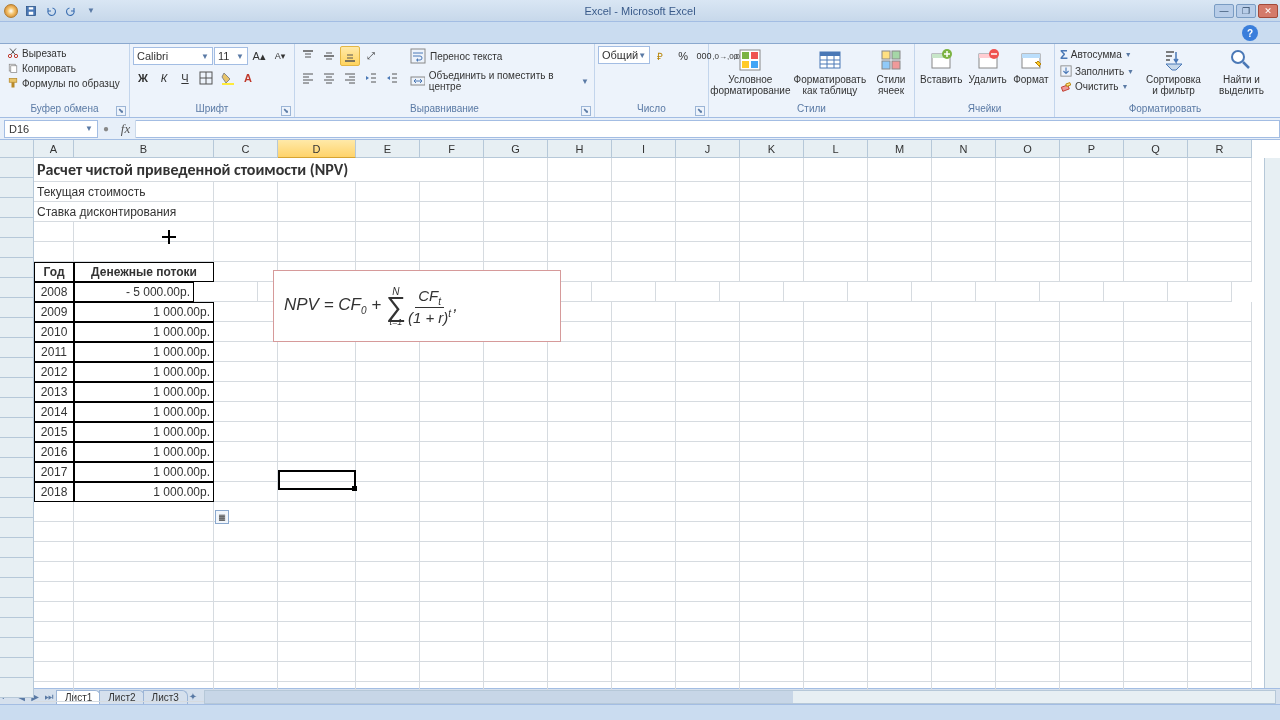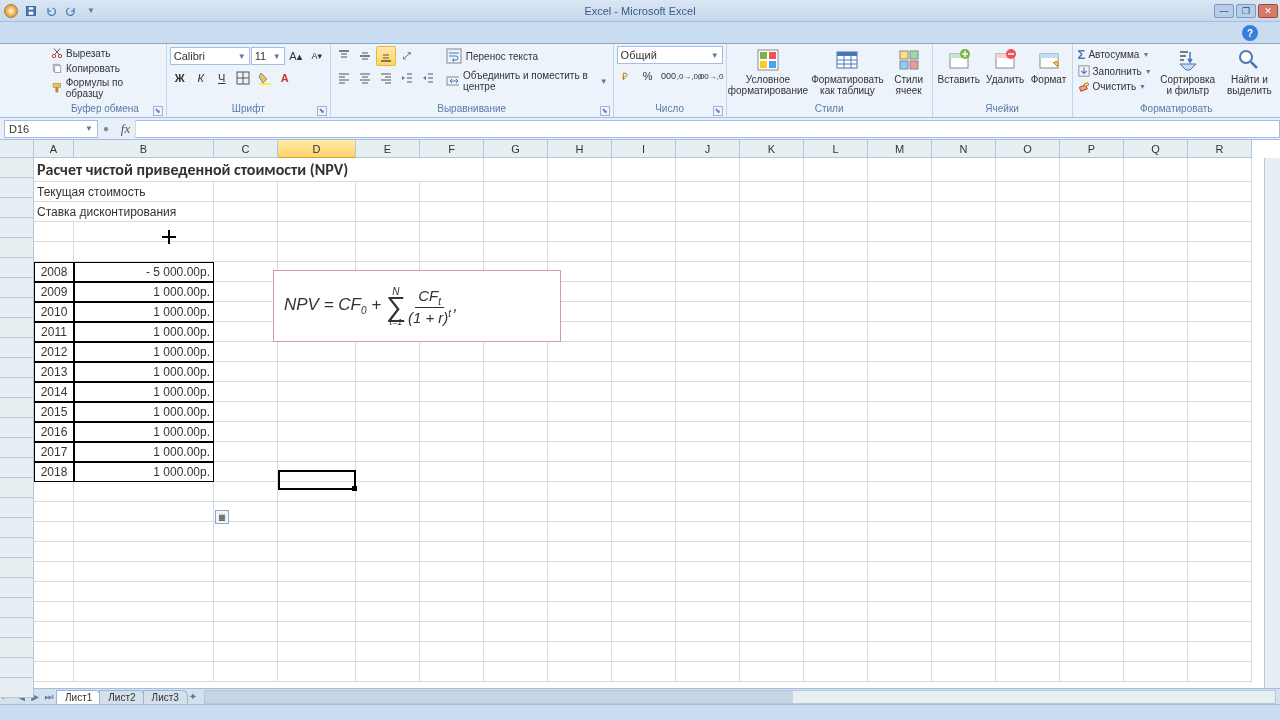--- a/index.html
+++ b/index.html
@@ -13,21 +13,21 @@
   .title-center { position:absolute; left:50%; transform:translateX(-50%); font-size:11px; color:#3a5b8a;}
   .wincontrols { position:absolute; right:2px; display:flex; gap:2px;}
   .winbtn { width:20px; height:14px; background:#b8cde8; border:1px solid #7a9cc3; border-radius:2px; display:flex; align-items:center; justify-content:center; font-size:9px; color:#2a4463;}
   .winbtn.close{ background:#d47a6a; border-color:#a24a3a; color:#fff;}
   
   .ribbon-tabs { height:22px; background:#cadcf0; display:flex; align-items:flex-end; padding-left:4px; border-bottom:1px solid #8aa8ce; gap:0;}
   .tab { padding:3px 9px; font-size:11px; color:#3a5b8a; cursor:default; border:1px solid transparent; border-bottom:none; border-radius:3px 3px 0 0;}
   .tab.active { background:#edf3fb; border-color:#8aa8ce; color:#000;}
   .help-icn { margin-left:auto; margin-right:22px; width:16px; height:16px; border-radius:50%; background:#3a7edb; color:#fff; display:flex; align-items:center; justify-content:center; font-size:10px; font-weight:bold; margin-bottom:2px;}
   
-  .ribbon { height:74px; background:#edf3fb; border-bottom:1px solid #a3bde3; display:flex;padding-left:44px; }
+  .ribbon { height:74px; background:#edf3fb; border-bottom:1px solid #a3bde3; display:flex; }
   .group { border-right:1px solid #c3d5ec; display:flex; flex-direction:column; padding:2px 3px 0 3px; }
   .group-content { flex:1; display:flex; gap:2px; align-items:flex-start;}
   .group-label { height:14px; text-align:center; font-size:10px; color:#5a7aa5; position:relative;}
   .group-label .dlg { position:absolute; right:0; bottom:1px; width:10px; height:10px; border:1px solid #9cb5d6; font-size:7px; line-height:8px; color:#5a7aa5;}
   .bigbtn { display:flex; flex-direction:column; align-items:center; justify-content:center; padding:2px 4px; cursor:default; text-align:center; min-width:40px;}
   .bigbtn .ic { width:24px; height:24px; margin-bottom:2px;}
   .bigbtn span { font-size:10px; color:#333; line-height:11px;}
   .smbtn { width:20px; height:20px; display:flex; align-items:center; justify-content:center; border:1px solid transparent; border-radius:2px;}
   .smbtn.active { background:linear-gradient(#ffe9a8,#ffd45e); border-color:#e4b745;}
   .row { display:flex; gap:1px; align-items:center;}
@@ -281,21 +281,21 @@
             </svg>
             <span>Объединить и поместить в центре</span>
             <span style="font-size:8px;color:#5a7aa5">▼</span>
           </div>
       </div>
     </div>
     <div class="group-label"><span>Выравнивание</span><div class="dlg">⬊</div></div>
   </div>
 
   <div class="group" style="width:114px">
-    <div class="group-content" style="flex-direction:column;gap:2px;">
+    <div class="group-content" style="gap:2px;">
       <div class="combobox" style="width:106px">
           <span>Общий</span>
           <span class="dd">▼</span>
         </div>
       <div class="row">
         <div class="smbtn">
             <svg width="14" height="14">
               <text x="2" y="11" font-size="10" fill="#b8860b">₽</text>
             </svg>
           </div>
@@ -570,22 +570,42 @@
         <div class="cell " style="width: 64px;"></div>
         <div class="cell " style="width: 64px;"></div>
         <div class="cell " style="width: 64px;"></div>
         <div class="cell " style="width: 64px;"></div>
         <div class="cell " style="width: 64px;"></div>
         <div class="cell " style="width: 64px;"></div>
         <div class="cell " style="width: 64px;"></div>
         <div class="cell " style="width: 64px;"></div>
       </div>
       <div class="crow">
+        <div class="cell tbl-header" style="width: 40px;">Год</div>
+        <div class="cell tbl-header" style="width: 140px;">Денежные потоки</div>
+        <div class="cell " style="width: 64px;"></div>
+        <div class="cell " style="width: 78px;"></div>
+        <div class="cell " style="width: 64px;"></div>
+        <div class="cell " style="width: 64px;"></div>
+        <div class="cell " style="width: 64px;"></div>
+        <div class="cell " style="width: 64px;"></div>
+        <div class="cell " style="width: 64px;"></div>
+        <div class="cell " style="width: 64px;"></div>
+        <div class="cell " style="width: 64px;"></div>
+        <div class="cell " style="width: 64px;"></div>
+        <div class="cell " style="width: 64px;"></div>
+        <div class="cell " style="width: 64px;"></div>
+        <div class="cell " style="width: 64px;"></div>
+        <div class="cell " style="width: 64px;"></div>
+        <div class="cell " style="width: 64px;"></div>
+        <div class="cell " style="width: 64px;"></div>
+      </div>
+      <div class="crow">
         <div class="cell tbl-cell" style="width: 40px; justify-content: center;">2008</div>
-        <div class="cell tbl-cell num" style="width: 140px; justify-content: flex-end;">- 5 000.00р.</div>
+        <div class="cell tbl-cell num" style="width: 120px; justify-content: flex-end;">- 5 000.00р.</div>
         <div class="cell " style="width: 64px;"></div>
         <div class="cell " style="width: 78px;"></div>
         <div class="cell " style="width: 64px;"></div>
         <div class="cell " style="width: 64px;"></div>
         <div class="cell " style="width: 64px;"></div>
         <div class="cell " style="width: 64px;"></div>
         <div class="cell " style="width: 64px;"></div>
         <div class="cell " style="width: 64px;"></div>
         <div class="cell " style="width: 64px;"></div>
         <div class="cell " style="width: 64px;"></div>

